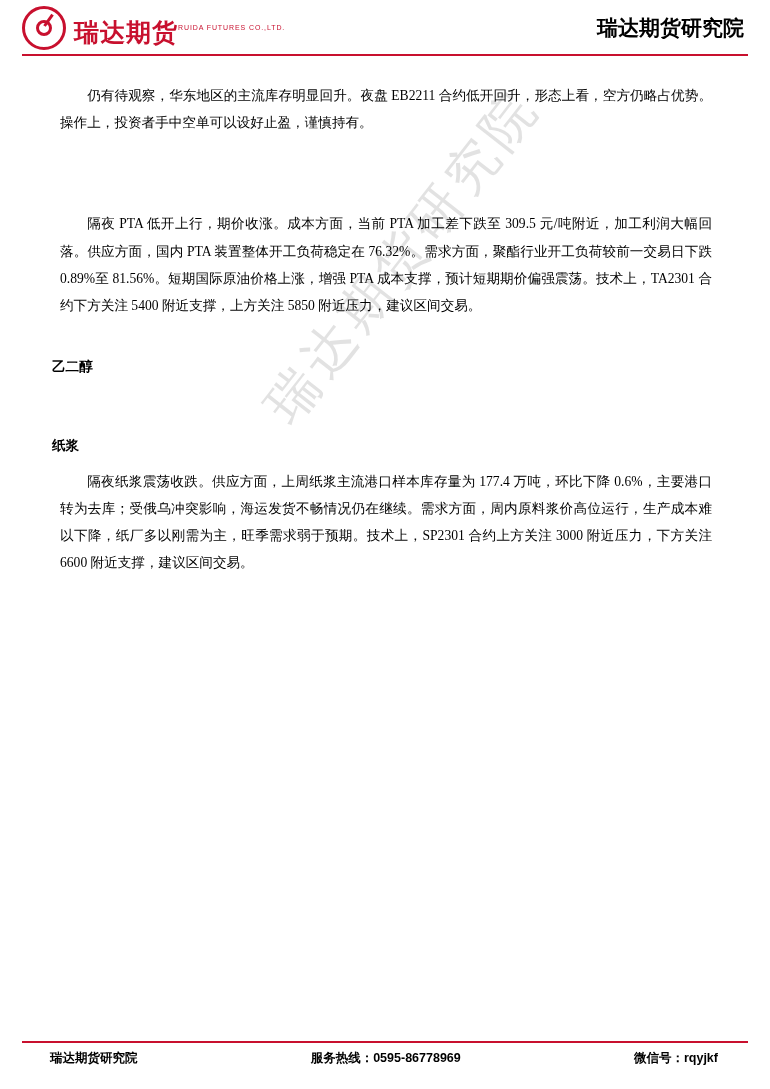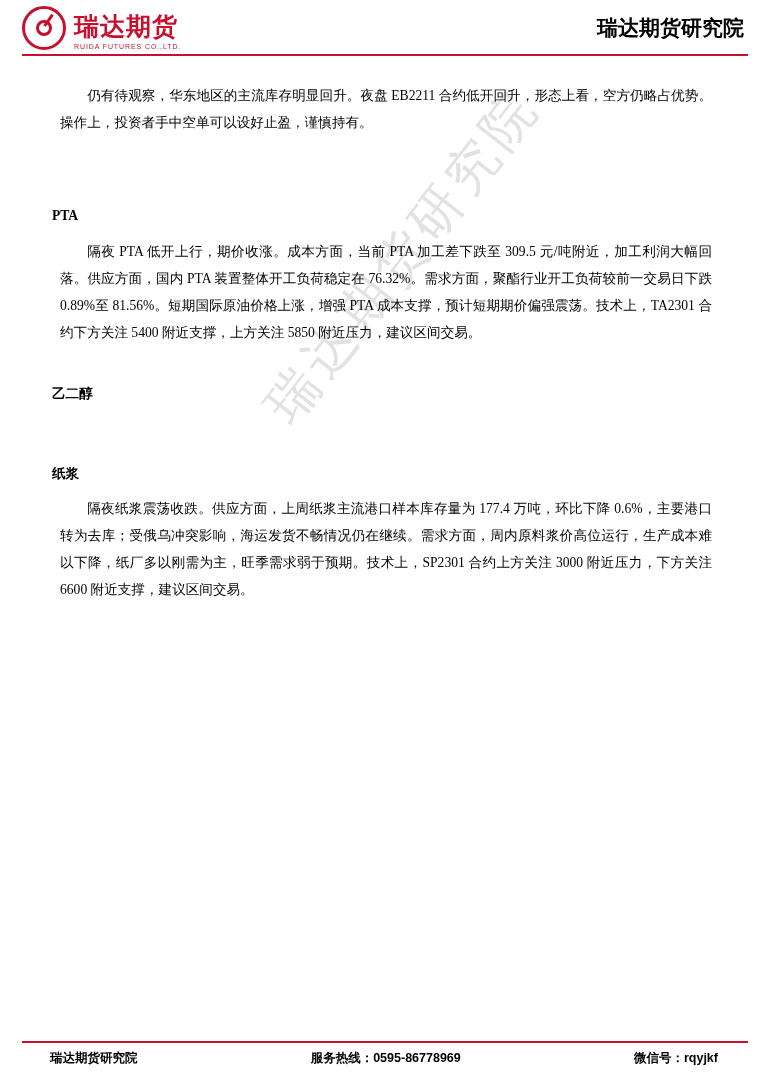--- a/index.html
+++ b/index.html
@@ -63,21 +63,21 @@
     top: 3px;
     width: 3px;
     height: 14px;
     margin-left: -1.5px;
     background: #c8102e;
     transform: rotate(35deg);
     transform-origin: bottom center;
   }
   .brand-text {
     display: flex;
-    flex-direction: column;
+    flex-direction: row;
     justify-content: center;
     line-height: 1;
     margin-top: 8px;
   }
   .brand-cn {
     font-family: "Liberation Sans", "DejaVu Sans", sans-serif;
     font-size: 25px;
     font-weight: bold;
     color: #c8102e;
     letter-spacing: 1px;
@@ -197,21 +197,20 @@
     <div class="header-title">瑞达期货研究院</div>
     <div class="header-rule"></div>
   </div>
 
   <div class="content">
 
     <p class="para">仍有待观察，华东地区的主流库存明显回升。夜盘 EB2211 合约低开回升，形态上看，空方仍略占优势。操作上，投资者手中空单可以设好止盈，谨慎持有。</p>
 
     <div class="gap-lg"></div>
 
-    <div class="section-title">PTA</div>
     <p class="para">隔夜 PTA 低开上行，期价收涨。成本方面，当前 PTA 加工差下跌至 309.5 元/吨附近，加工利润大幅回落。供应方面，国内 PTA 装置整体开工负荷稳定在 76.32%。需求方面，聚酯行业开工负荷较前一交易日下跌 0.89%至 81.56%。短期国际原油价格上涨，增强 PTA 成本支撑，预计短期期价偏强震荡。技术上，TA2301 合约下方关注 5400 附近支撑，上方关注 5850 附近压力，建议区间交易。</p>
 
     <div class="gap-md"></div>
 
     <div class="section-title">乙二醇</div>
 
     <div class="gap-md"></div>
 
 
     <div class="gap-md"></div>

